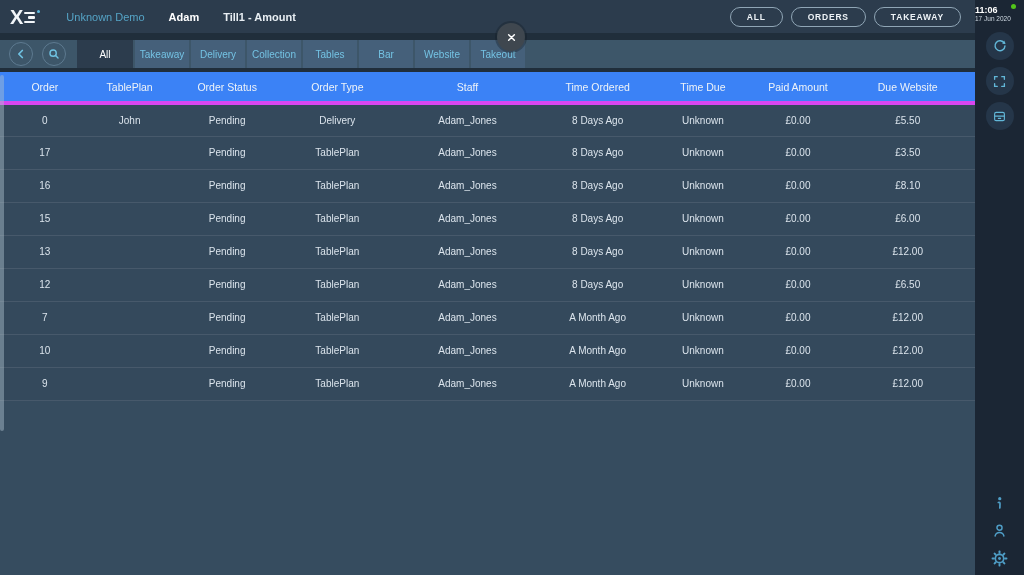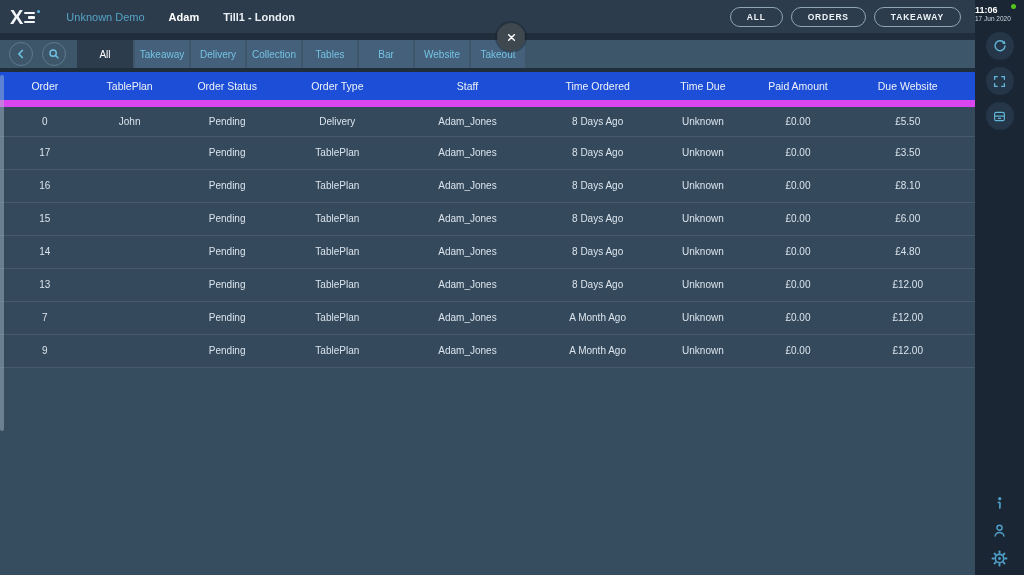--- a/index.html
+++ b/index.html
@@ -64,21 +64,21 @@
     display:flex; align-items:center; justify-content:center;
     box-shadow:0 0 0 2px rgba(20,28,36,.35);
   }
 
   
   .table-area {
     position:absolute; left:0; top:72px; width:975px; height:503px;
     background:#364c5f;
   }
   table { width:100%; border-collapse:collapse; table-layout:fixed; }
-  thead tr { height:31px; background:#1d4ed8; border-bottom:7px solid #d946ef; }
+  thead tr { height:31px; background:#3b82f6; border-bottom:4px solid #d946ef; }
   th { font-size:10.5px; color:#eef3f8; font-weight:400; text-align:center; cursor:pointer; }
   tbody tr { height:33px; background:#34495c; border-bottom:1px solid #47596b; cursor:pointer; }
   td { font-size:10px; color:#dbe4ec; text-align:center; overflow:hidden; white-space:nowrap; }
   col.c1{width:9.2%} col.c2{width:8.2%} col.c3{width:11.8%} col.c4{width:10.8%}
   col.c5{width:15.9%} col.c6{width:10.8%} col.c7{width:10.8%} col.c8{width:8.7%} col.c9{width:13.8%}
 
   .scroll-sliver {
     position:absolute; left:0; top:75px; width:4px; height:356px;
     background:rgba(173,192,207,.45); border-radius:2px; z-index:3; cursor:pointer;
   }
@@ -113,21 +113,21 @@
     <span class="brand-x">X</span>
     <span class="brand-bars">
         <i></i>
         <i></i>
         <i></i>
       </span>
     <span class="brand-dot"></span>
   </div>
   <span class="nav-item store">Unknown Demo</span>
   <span class="nav-item user">Adam</span>
-  <span class="nav-item till">Till1 - London</span>
+  <span class="nav-item till">Till1 - Amount</span>
   <div class="pills">
       <button class="pill">ALL</button>
       <button class="pill">ORDERS</button>
       <button class="pill">TAKEAWAY</button>
     </div>
 </div>
 
 <div class="tabstrip">
   <button class="circle-btn back">
     <svg width="14" height="14" viewBox="0 0 16 16">
@@ -223,43 +223,54 @@
           <td></td>
           <td>Pending</td>
           <td>TablePlan</td>
           <td>Adam_Jones</td>
           <td>8 Days Ago</td>
           <td>Unknown</td>
           <td>£0.00</td>
           <td>£6.00</td>
         </tr>
         <tr>
-          <td>14</td>
-          <td></td>
-          <td>Pending</td>
-          <td>TablePlan</td>
-          <td>Adam_Jones</td>
-          <td>8 Days Ago</td>
-          <td>Unknown</td>
-          <td>£0.00</td>
-          <td>£4.80</td>
-        </tr>
-        <tr>
           <td>13</td>
           <td></td>
           <td>Pending</td>
           <td>TablePlan</td>
           <td>Adam_Jones</td>
           <td>8 Days Ago</td>
           <td>Unknown</td>
           <td>£0.00</td>
           <td>£12.00</td>
         </tr>
         <tr>
+          <td>12</td>
+          <td></td>
+          <td>Pending</td>
+          <td>TablePlan</td>
+          <td>Adam_Jones</td>
+          <td>8 Days Ago</td>
+          <td>Unknown</td>
+          <td>£0.00</td>
+          <td>£6.50</td>
+        </tr>
+        <tr>
           <td>7</td>
+          <td></td>
+          <td>Pending</td>
+          <td>TablePlan</td>
+          <td>Adam_Jones</td>
+          <td>A Month Ago</td>
+          <td>Unknown</td>
+          <td>£0.00</td>
+          <td>£12.00</td>
+        </tr>
+        <tr>
+          <td>10</td>
           <td></td>
           <td>Pending</td>
           <td>TablePlan</td>
           <td>Adam_Jones</td>
           <td>A Month Ago</td>
           <td>Unknown</td>
           <td>£0.00</td>
           <td>£12.00</td>
         </tr>
         <tr>

